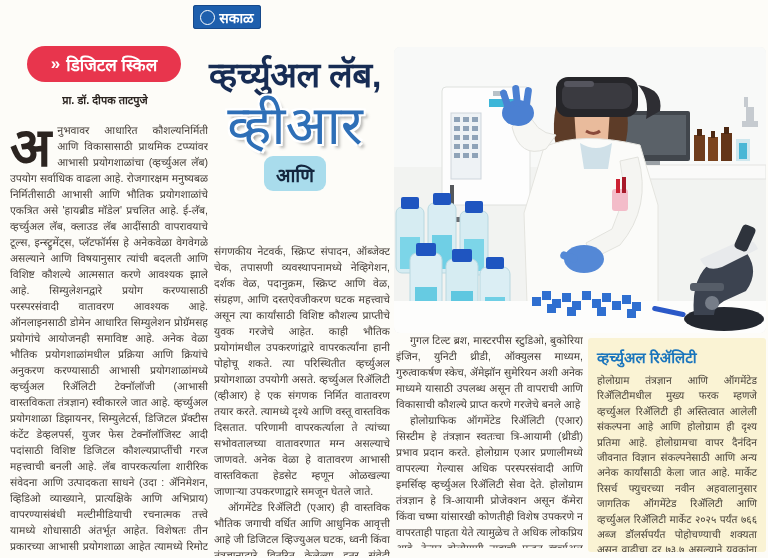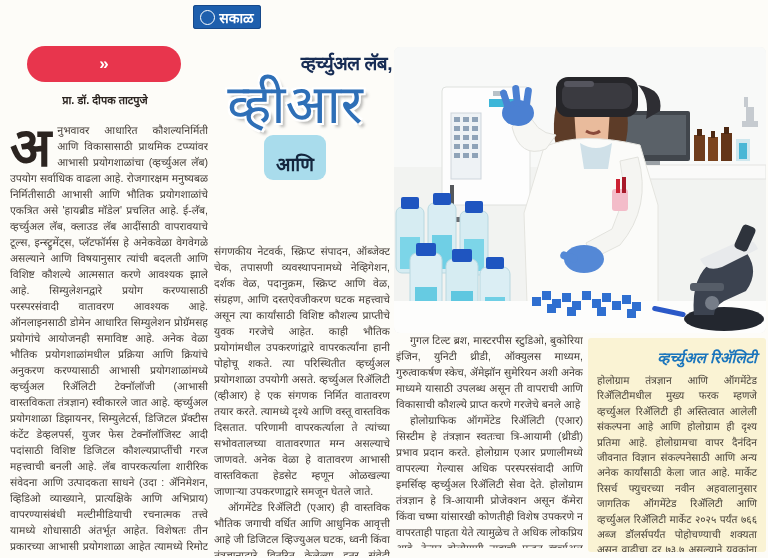--- a/index.html
+++ b/index.html
@@ -21,53 +21,54 @@
         font-size:11px;color:#2b2420;}
   .bodytext{font-size:10.6px;line-height:16px;text-align:justify;color:#453e38;}
   .colL{position:absolute;left:10px;top:122px;width:198px;height:434px;overflow:hidden;}
   .dropcap{float:left;font-size:54px;line-height:46px;font-weight:bold;color:#2b2420;
         margin:2px 6px 0 0;}
   .indent{text-indent:14px;margin:0;}
   .noindent{margin:0;}
 
   
   .headline{position:absolute;left:198px;top:50px;width:194px;text-align:center;}
-  .hl1{font-size:19px;font-weight:800;color:#172c54;letter-spacing:-0.5px;text-align:right;}
+  .hl1{font-size:35px;font-weight:800;color:#172c54;letter-spacing:-0.5px;}
   .hlBig{font-size:54px;line-height:56px;font-weight:400;color:#2e6fb7;
         text-shadow:-2px -2px 0 #fff,2px -2px 0 #fff,-2px 2px 0 #fff,2px 2px 0 #fff,
         4px 4px 3px rgba(60,60,60,.35);}
-  .chip{display:inline-block;background:#a9dcec;border-radius:9px;padding:16px 12px 3px;
+  .chip{display:inline-block;background:#a9dcec;border-radius:9px;padding:6px 12px 3px;
         font-size:19px;font-weight:bold;color:#14263e;margin:3px 0 1px;}
 
   
   .photo{position:absolute;left:394px;top:47px;width:372px;height:286px;border-radius:6px;
         overflow:hidden;background:#f0f1ef;}
 
   
   .colM{position:absolute;left:214px;top:243px;width:176px;height:313px;overflow:hidden;}
   .colR{position:absolute;left:396px;top:332px;width:187px;height:216px;overflow:hidden;}
 
   
   .infobox{position:absolute;left:588px;top:338px;width:178px;height:214px;background:#faf3d4;
         border-radius:3px;padding:9px 9px 0 9px;box-sizing:border-box;overflow:hidden;}
-  .infobox h3{margin:0 0 6px;text-align:right;font-size:15px;color:#1a75bc;font-weight:800;font-style:italic;}
+  .infobox h3{margin:0 0 6px;text-align:left;font-size:15px;color:#1a75bc;font-weight:800;}
   .infobox p{margin:0;font-size:10.3px;line-height:15.4px;text-align:justify;color:#4a443c;}
 </style>
 </head>
 <body>
 
 <div class="page">
 
   <div class="logo">
     <span class="emb"></span>
     <span>सकाळ</span>
   </div>
 
   <div class="badge">
     <span>»</span>
+    <span>डिजिटल स्किल</span>
   </div>
   <div class="byline">प्रा. डॉ. दीपक ताटपुजे</div>
 
   <div class="colL bodytext">
     <p class="noindent"><span class="dropcap">अ</span><span>नुभवावर आधारित कौशल्यनिर्मिती आणि विकासासाठी प्राथमिक टप्प्यांवर आभासी प्रयोगशाळांचा (व्हर्च्युअल लॅब) उपयोग सर्वाधिक वाढला आहे. रोजगारक्षम मनुष्यबळ निर्मितीसाठी आभासी आणि भौतिक प्रयोगशाळांचे एकत्रित असे 'हायब्रीड मॉडेल' प्रचलित आहे. ई-लॅब, व्हर्च्युअल लॅब, क्लाउड लॅब आदींसाठी वापरावयाचे टूल्स, इन्स्ट्रुमेंट्स, प्लॅटफॉर्मस हे अनेकवेळा वेगवेगळे असल्याने आणि विषयानुसार त्यांची बदलती आणि विशिष्ट कौशल्ये आत्मसात करणे आवश्यक झाले आहे. सिम्युलेशनद्वारे प्रयोग करण्यासाठी परस्परसंवादी वातावरण आवश्यक आहे. ऑनलाइनसाठी डोमेन आधारित सिम्युलेशन प्रोग्रॅमसह प्रयोगांचे आयोजनही समाविष्ट आहे. अनेक वेळा भौतिक प्रयोगशाळांमधील प्रक्रिया आणि क्रियांचे अनुकरण करण्यासाठी आभासी प्रयोगशाळांमध्ये व्हर्च्युअल रिॲलिटी टेक्नॉलॉजी (आभासी वास्तविकता तंत्रज्ञान) स्वीकारले जात आहे. व्हर्च्युअल प्रयोगशाळा डिझायनर, सिम्युलेटर्स, डिजिटल प्रॅक्टीस कंटेंट डेव्हलपर्स, युजर फेस टेक्नॉलॉजिस्ट आदी पदांसाठी विशिष्ट डिजिटल कौशल्यप्राप्तींची गरज महत्त्वाची बनली आहे. लॅब वापरकर्त्याला शारीरिक संवेदना आणि उत्पादकता साधने (उदा : ॲनिमेशन, व्हिडिओ व्याख्याने, प्रात्यक्षिके आणि अभिप्राय) वापरण्यासंबंधी मल्टीमीडियाची रचनात्मक तत्त्वे यामध्ये शोधासाठी अंतर्भूत आहेत. विशेषतः तीन प्रकारच्या आभासी प्रयोगशाळा आहेत त्यामध्ये रिमोट ट्रिगर केलेल्या लॅब, मापन आधारित प्रयोगशाळा, सिम्युलेशन अथवा मॉडेलिंग आधारित लॅब यांचा समावेश आहे.</span></p>
 
   </div>
 
   <div class="headline">
     <div class="hl1">व्हर्च्युअल लॅब,</div>

